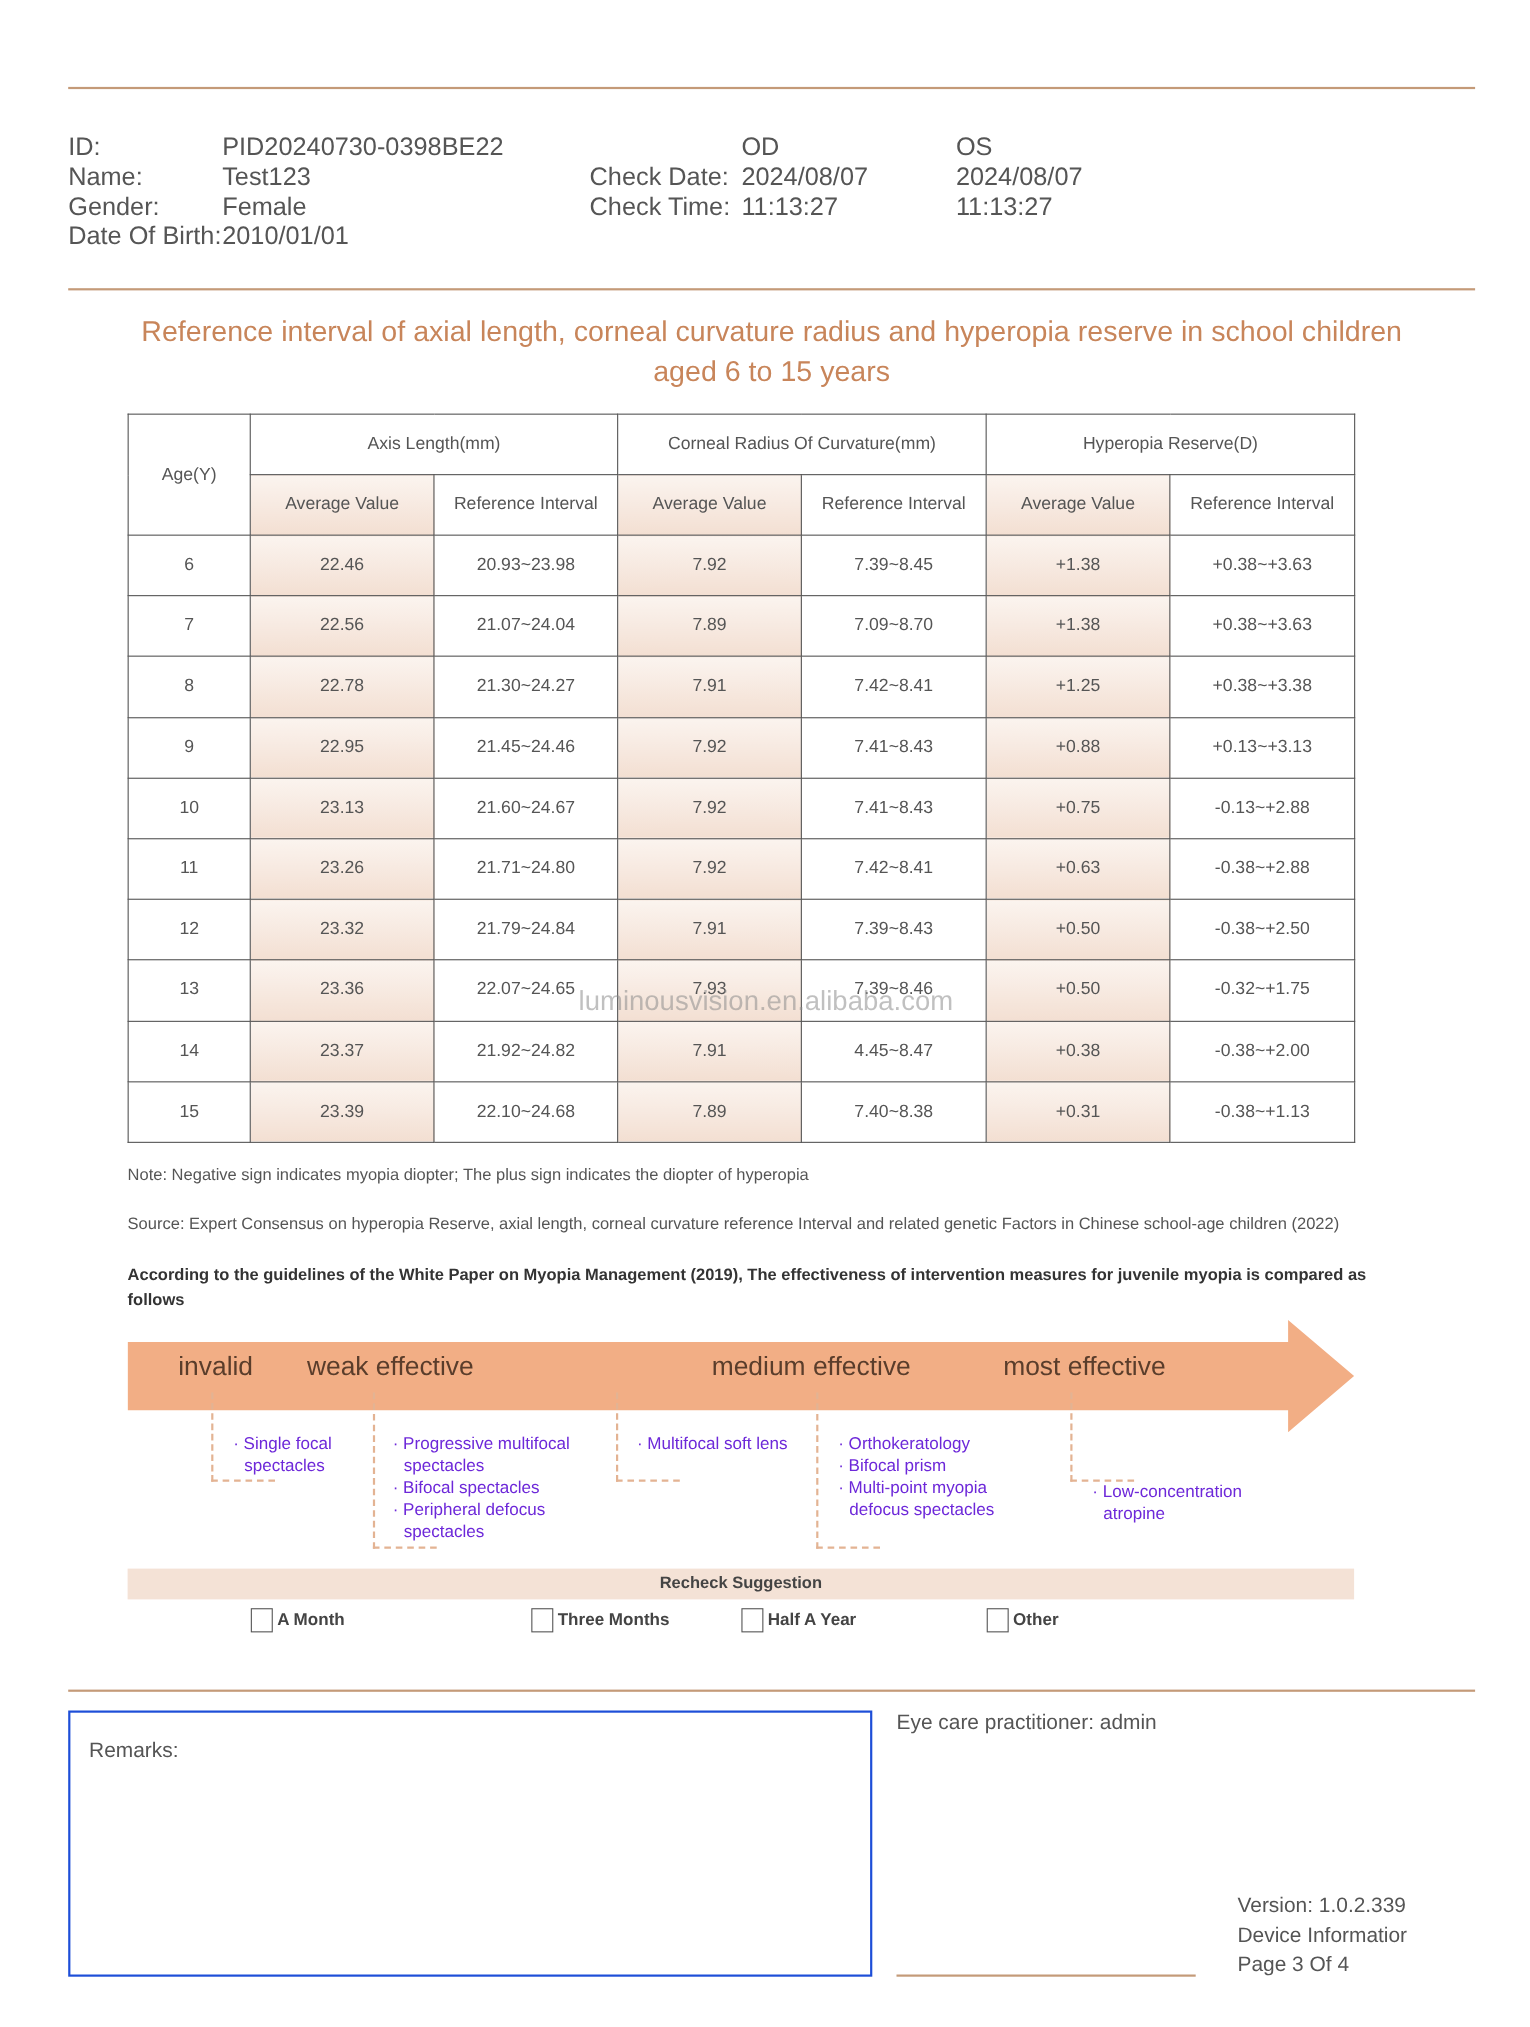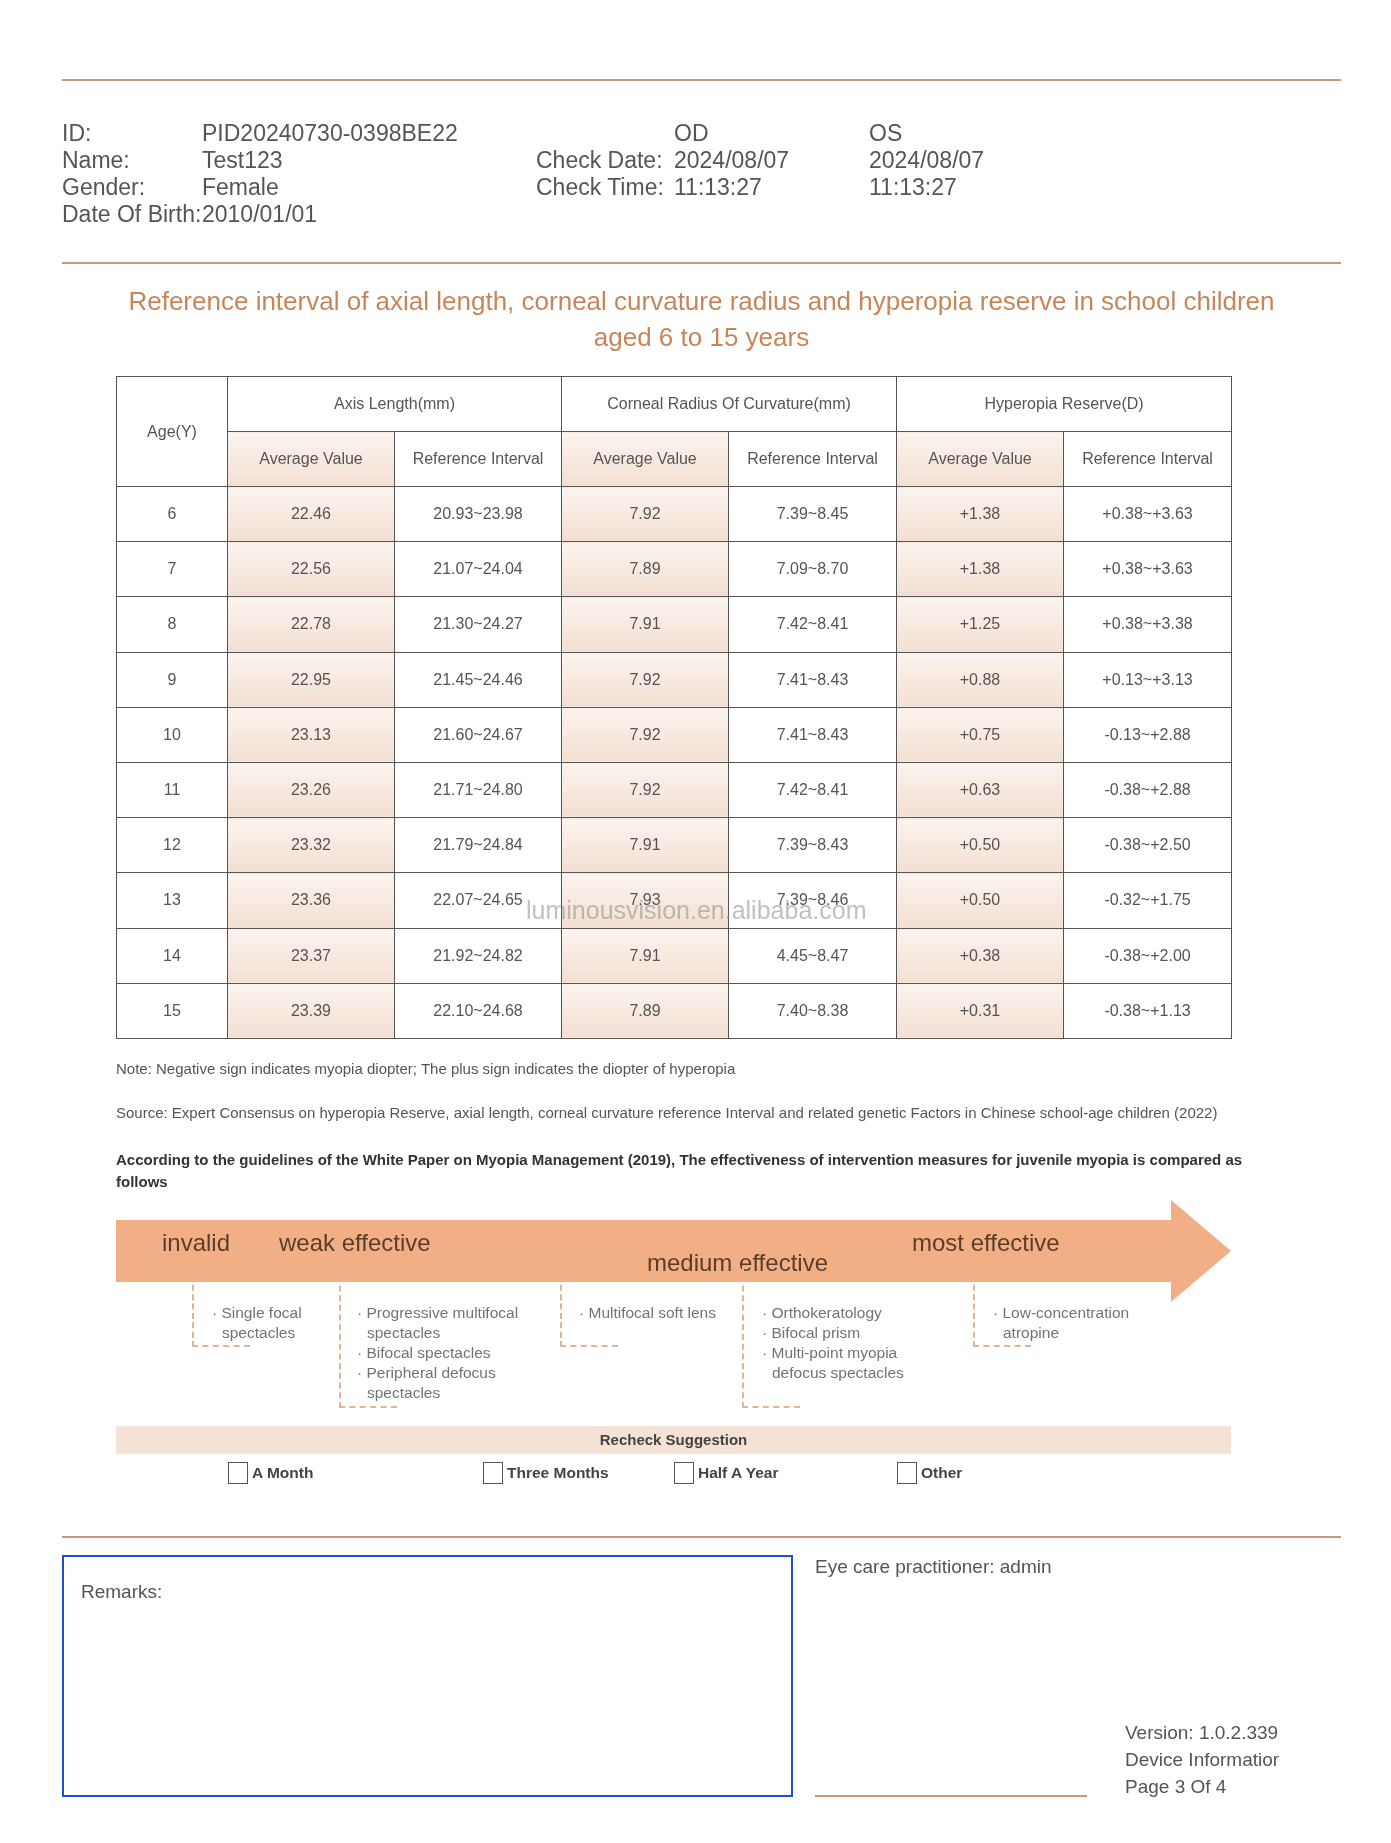--- a/index.html
+++ b/index.html
@@ -15,21 +15,21 @@
   table.ref td, table.ref th { border:1.5px solid #555; text-align:center; font-weight:normal; padding:0; }
   table.ref tr.h1 th { height:54px; }
   table.ref tr.h2 th { height:54px; }
   table.ref tr.row td { height:54.2px; }
   .avg { background:linear-gradient(to bottom, #fbf4ef 0%, #f3dfd2 100%);margin-top:19px; }
   .note { position:absolute; left:116px; font-size:15px; color:#555; line-height:22px; }
   .bold { font-weight:bold; color:#333; }
   .arrow { position:absolute; left:116px; top:1200px; width:1115px; height:102px; }
   .arrow-label { position:absolute; top:1229px; font-size:24px; color:#5a3d2b; }
   .dbox { position:absolute; border-left:2px dashed #e3b393; border-bottom:2px dashed #e3b393; }
-  .dlist { position:absolute; font-size:15.5px; color:#737373; line-height:20px; }
+  .dlist { position:absolute; font-size:15.5px; color:#6d28d9; line-height:20px; }
   .dlist div { padding-left:12px; text-indent:-10px; }
   .recheck { position:absolute; left:116px; top:1426px; width:1115px; height:28px; background:#f4e2d6;
              text-align:center; font-size:15px; font-weight:bold; color:#444; line-height:28px; }
   .cb { position:absolute; top:1461px; height:24px; display:flex; align-items:center; font-size:15.5px; font-weight:bold; color:#444; }
   .cb .box { width:20px; height:22px; border:1.5px solid #555; margin-right:4px; box-sizing:border-box; }
   .remarks { position:absolute; left:62px; top:1555px; width:731px; height:242px; border:2px solid #1d4ed8; box-sizing:border-box; }
   .remarks span { position:absolute; left:17px; top:24px; font-size:19px; color:#555; }
   .watermark { position:absolute; left:526px; top:896px; font-size:25px; color:rgba(140,140,140,0.55); letter-spacing:0px; }
   .footer-text { position:absolute; left:1125px; font-size:19px; color:#555; line-height:27px; }
 </style>
@@ -194,21 +194,21 @@
 
 <div class="note" style="top:1058px; width:1120px;">Note: Negative sign indicates myopia diopter; The plus sign indicates the diopter of hyperopia</div>
 <div class="note" style="top:1102px; width:1150px;">Source: Expert Consensus on hyperopia Reserve, axial length, corneal curvature reference Interval and related genetic Factors in Chinese school-age children (2022)</div>
 <div class="note bold" style="top:1149px; width:1150px;">According to the guidelines of the White Paper on Myopia Management (2019), The effectiveness of intervention measures for juvenile myopia is compared as follows</div>
 
 <svg class="arrow" viewBox="0 0 1115 102" preserveAspectRatio="none">
   <polygon points="0,20 1055,20 1055,0 1115,51 1055,102 1055,82 0,82" fill="#f2ae85"></polygon>
 </svg>
 <div class="arrow-label" style="left:162px;">invalid</div>
 <div class="arrow-label" style="left:279px;">weak effective</div>
-<div class="arrow-label" style="left:647px;margin-top:20px;">medium effective</div>
+<div class="arrow-label" style="left:647px;">medium effective</div>
 <div class="arrow-label" style="left:912px;">most effective</div>
 
 <div class="dbox" style="left:192px; top:1266px; width:56px; height:79px;"></div>
 <div class="dlist" style="left:210px; top:1303px; width:120px;">
   <div>· <span>Single focal spectacles</span></div>
 </div>
 
 <div class="dbox" style="left:339px; top:1266px; width:56px; height:140px;"></div>
 <div class="dlist" style="left:355px; top:1303px; width:190px;">
   <div>· <span>Progressive multifocal spectacles</span></div>
@@ -222,21 +222,21 @@
 </div>
 
 <div class="dbox" style="left:742px; top:1266px; width:56px; height:140px;"></div>
 <div class="dlist" style="left:760px; top:1303px; width:180px;">
   <div>· <span>Orthokeratology</span></div>
   <div>· <span>Bifocal prism</span></div>
   <div>· <span>Multi-point myopia defocus spectacles</span></div>
 </div>
 
 <div class="dbox" style="left:973px; top:1266px; width:56px; height:79px;"></div>
-<div class="dlist" style="left:991px; top:1303px; width:160px;">
+<div class="dlist" style="left:991px; top:1347px; width:160px;">
   <div>· <span>Low-concentration atropine</span></div>
 </div>
 
 <div class="recheck">Recheck Suggestion</div>
 <div class="cb" style="left:228px;">
   <span class="box"></span>
   <span>A Month</span>
 </div>
 <div class="cb" style="left:451px;padding-left:32px;">
   <span class="box"></span>

